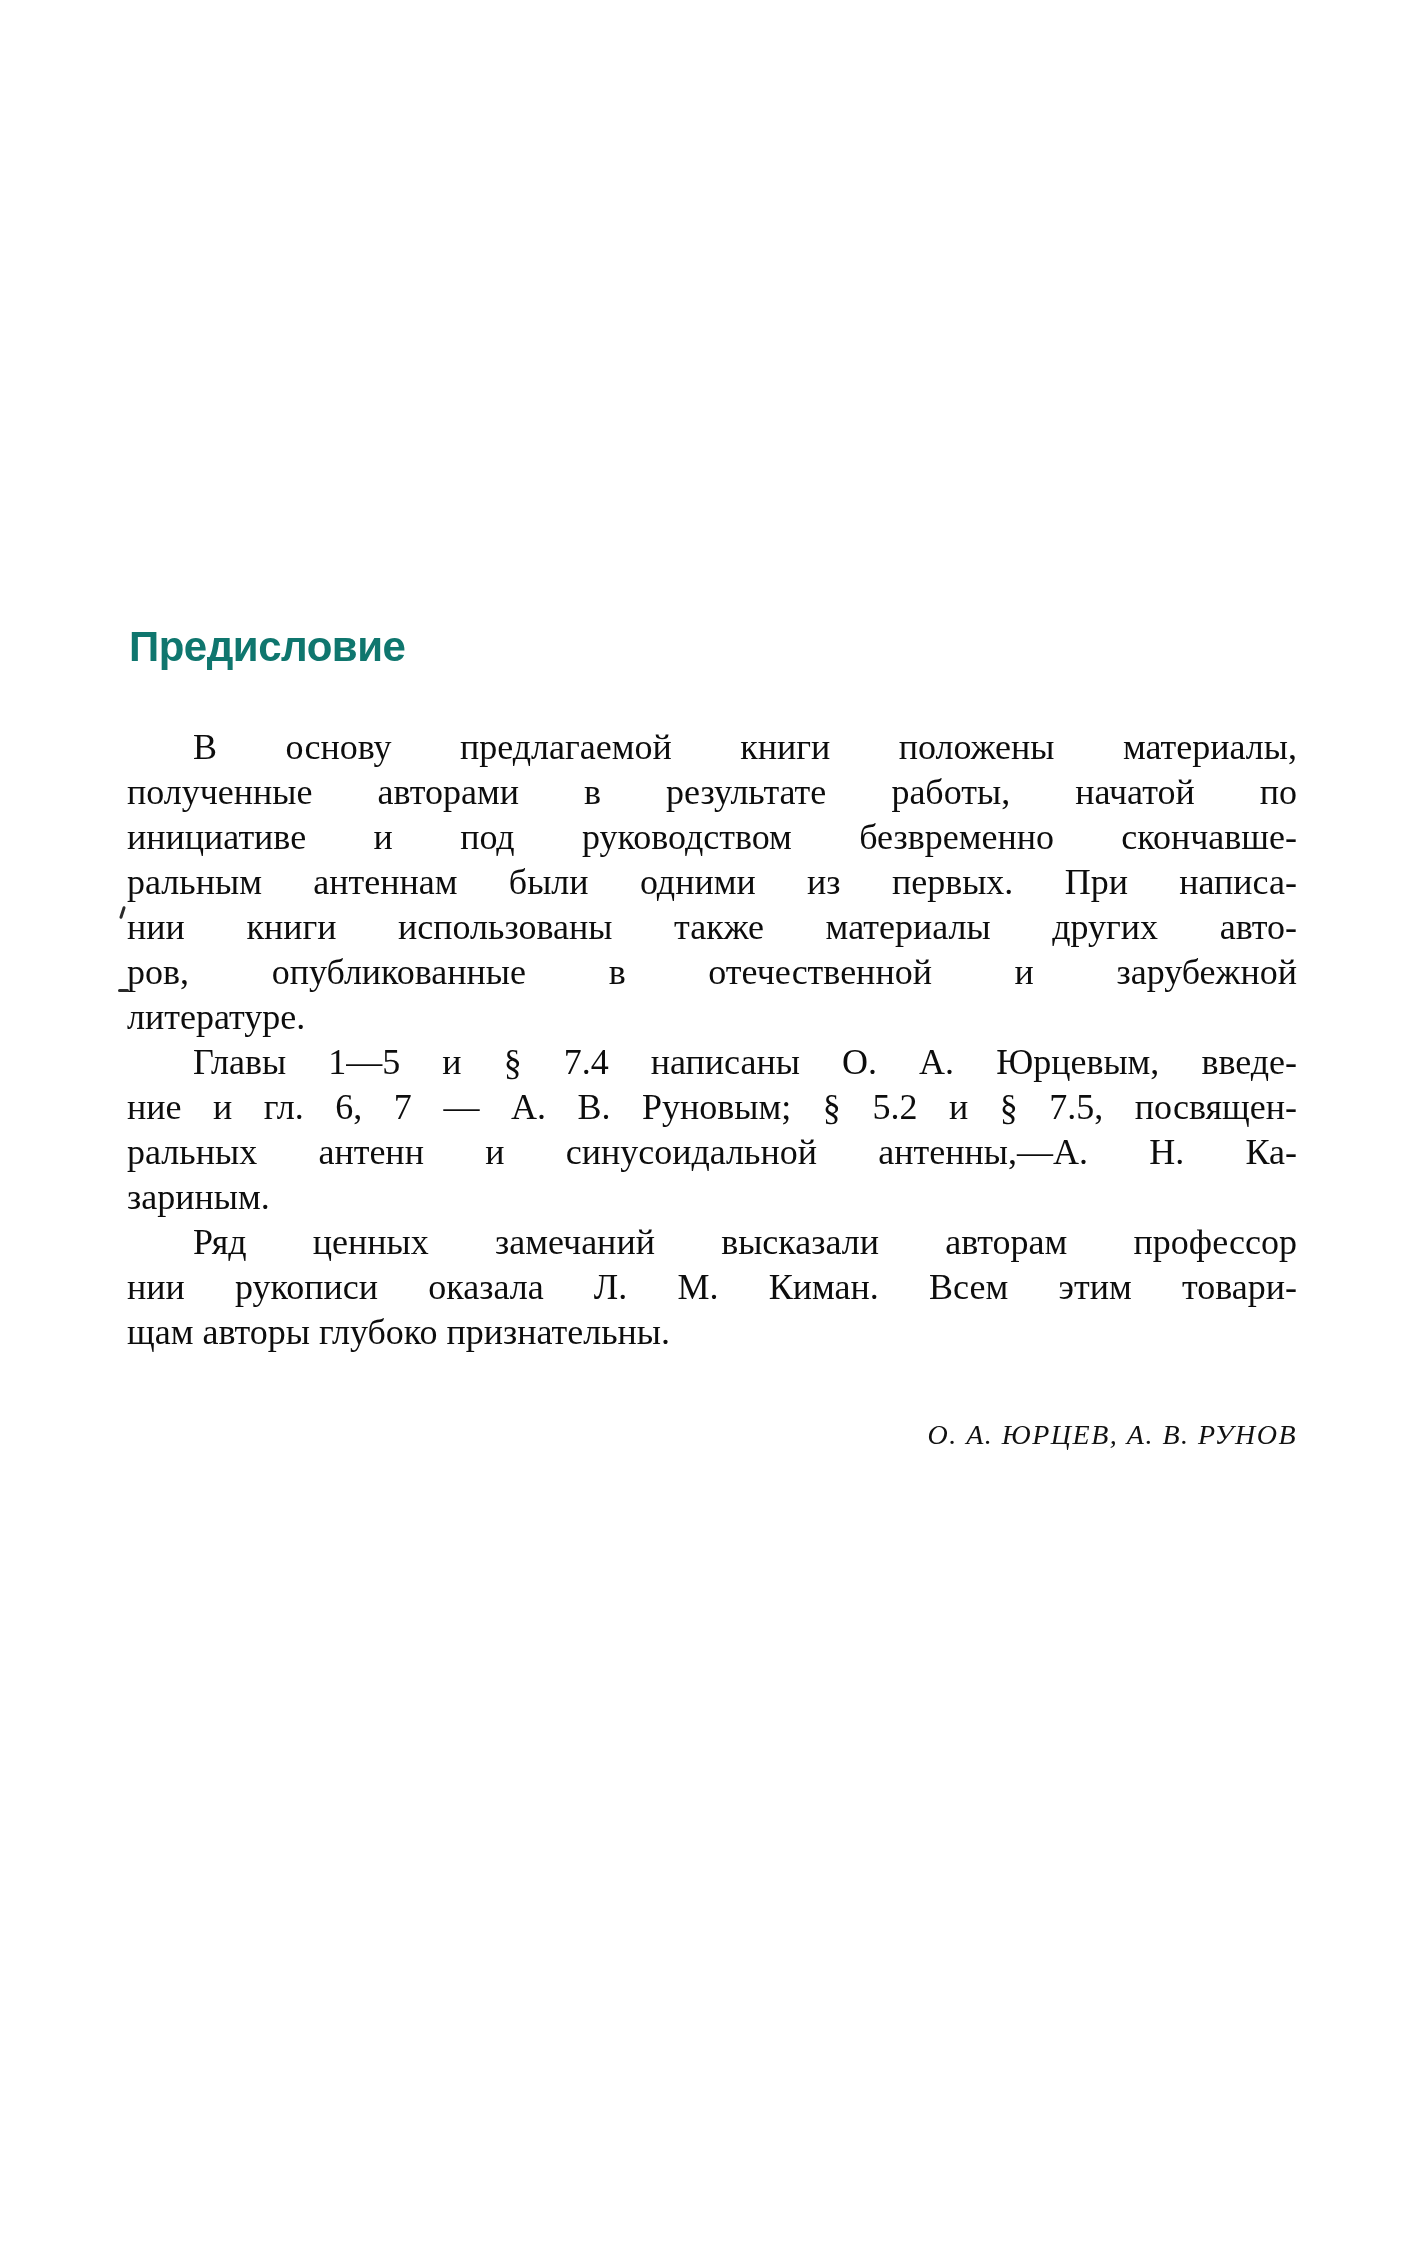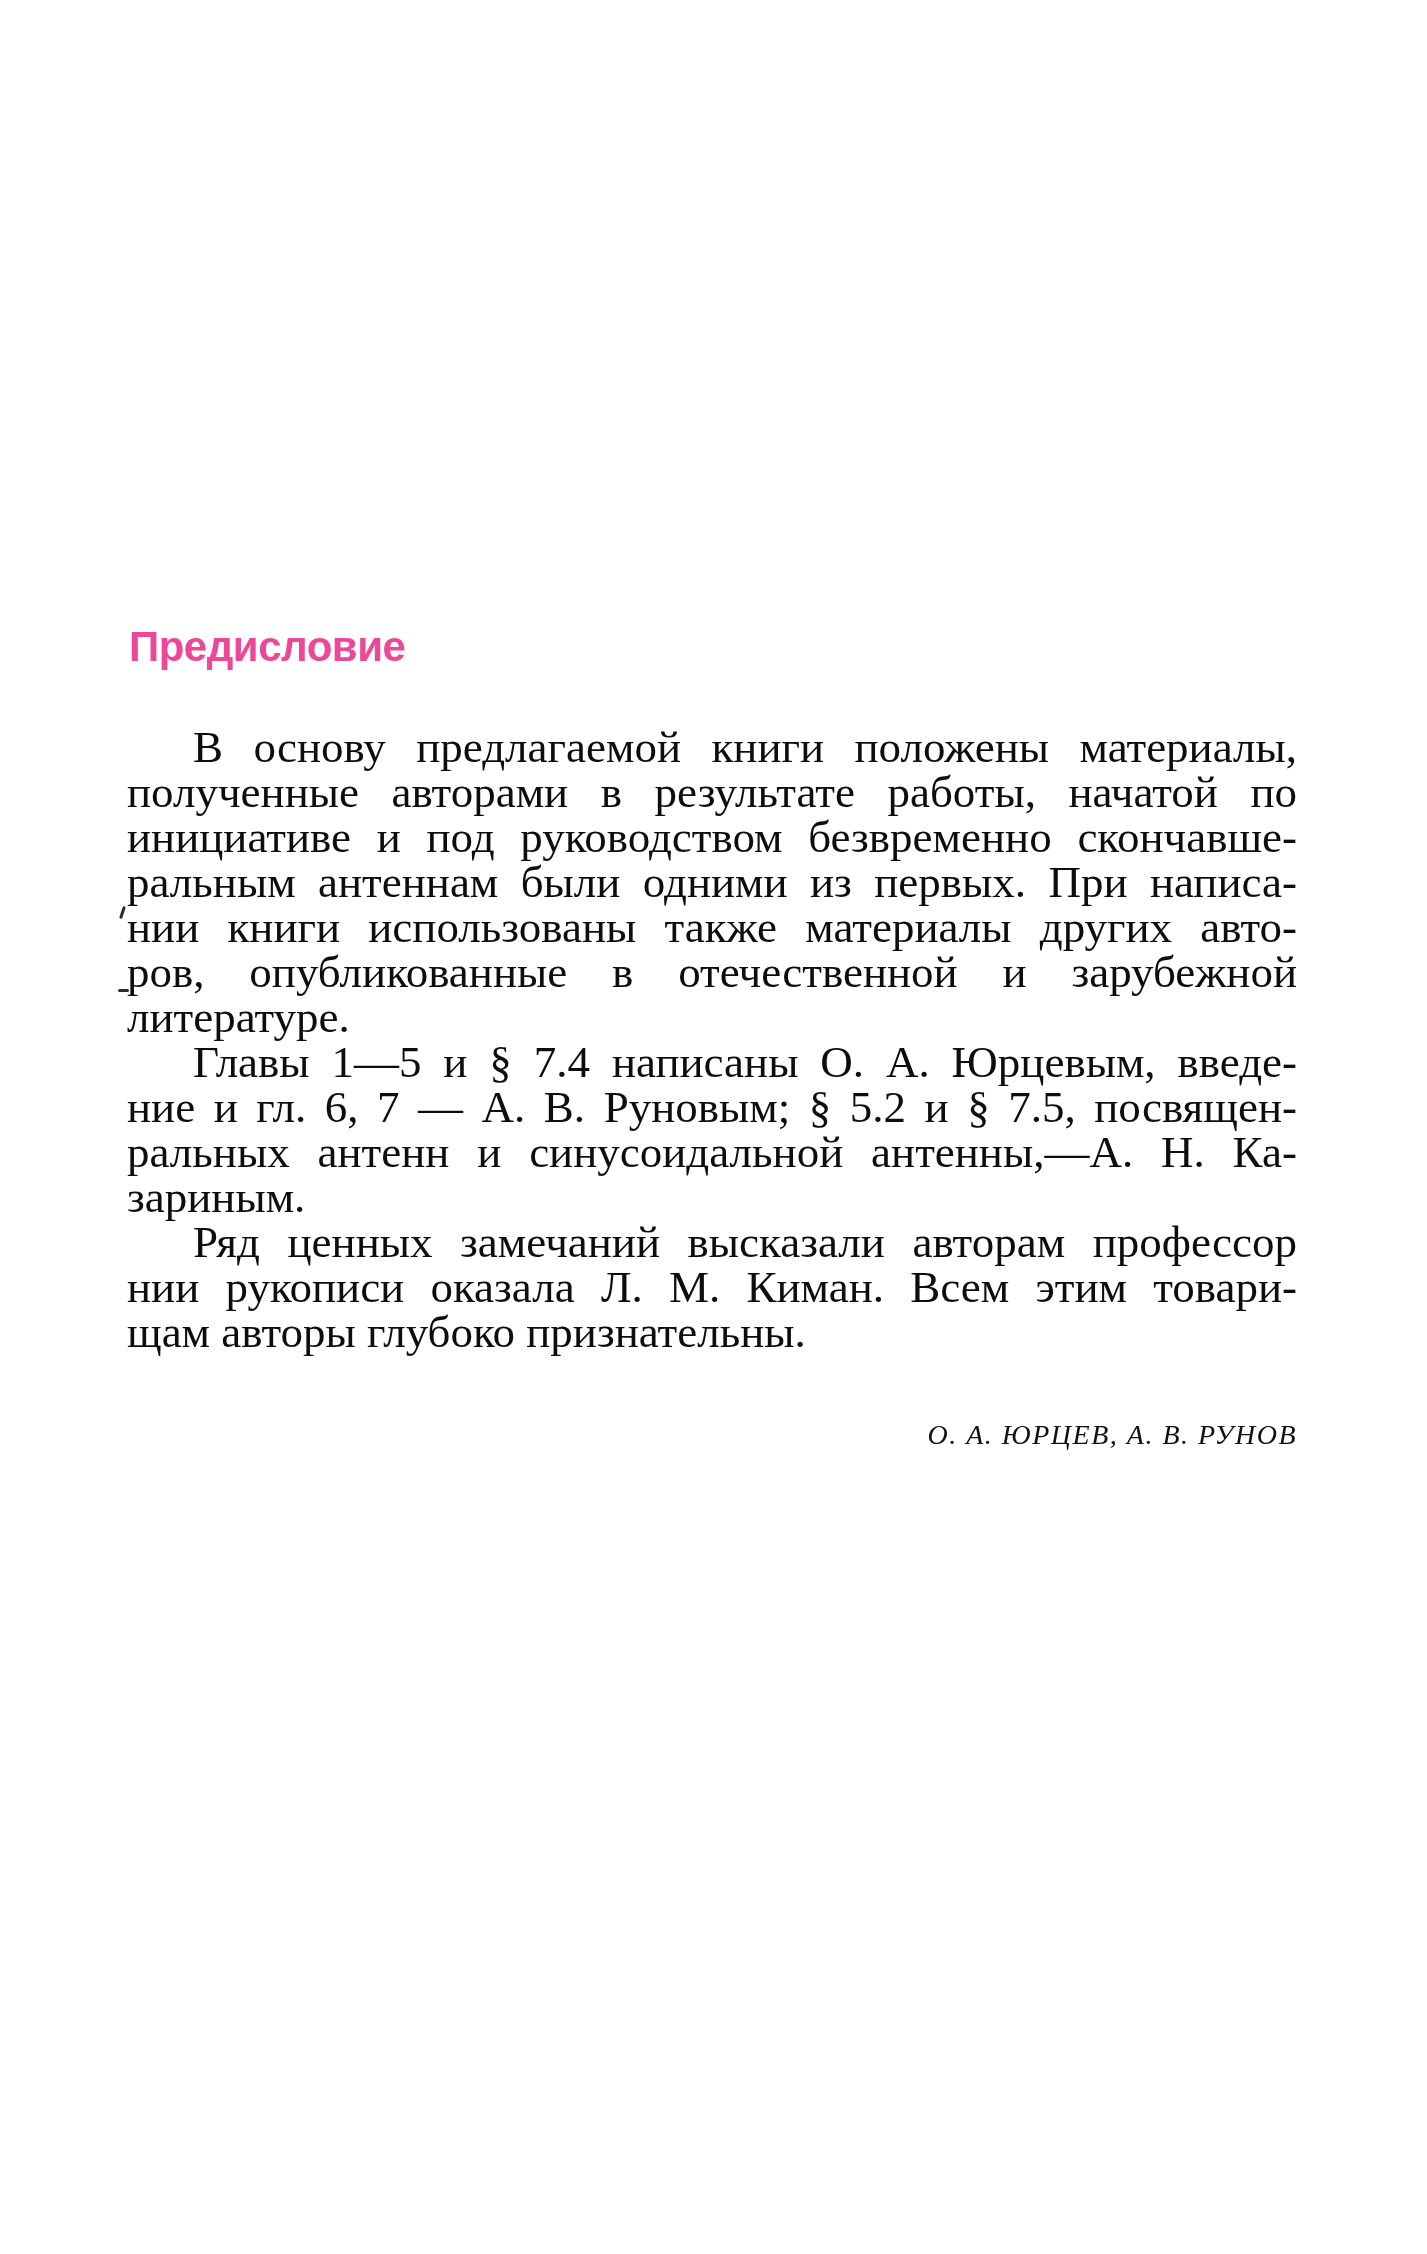--- a/index.html
+++ b/index.html
@@ -21,25 +21,25 @@
     top: 623px;
     width: 1170px;
   }
   .heading {
     margin: 0 0 54px 2px;
     font-family: "Liberation Sans", sans-serif;
     font-weight: 800;
     font-size: 42px;
     line-height: 48px;
     letter-spacing: -0.5px;
-    color: #ec4899;
+    color: #0f766e;
   }
   .body-lines {
     color: #0d0d0d;
-    font-size: 45px;
+    font-size: 36px;
     line-height: 45px;
   }
   .line {
     width: 100%;
     text-align: justify;
     text-align-last: justify;
     white-space: normal;
   }
   .line.first {
     padding-left: 66px;

